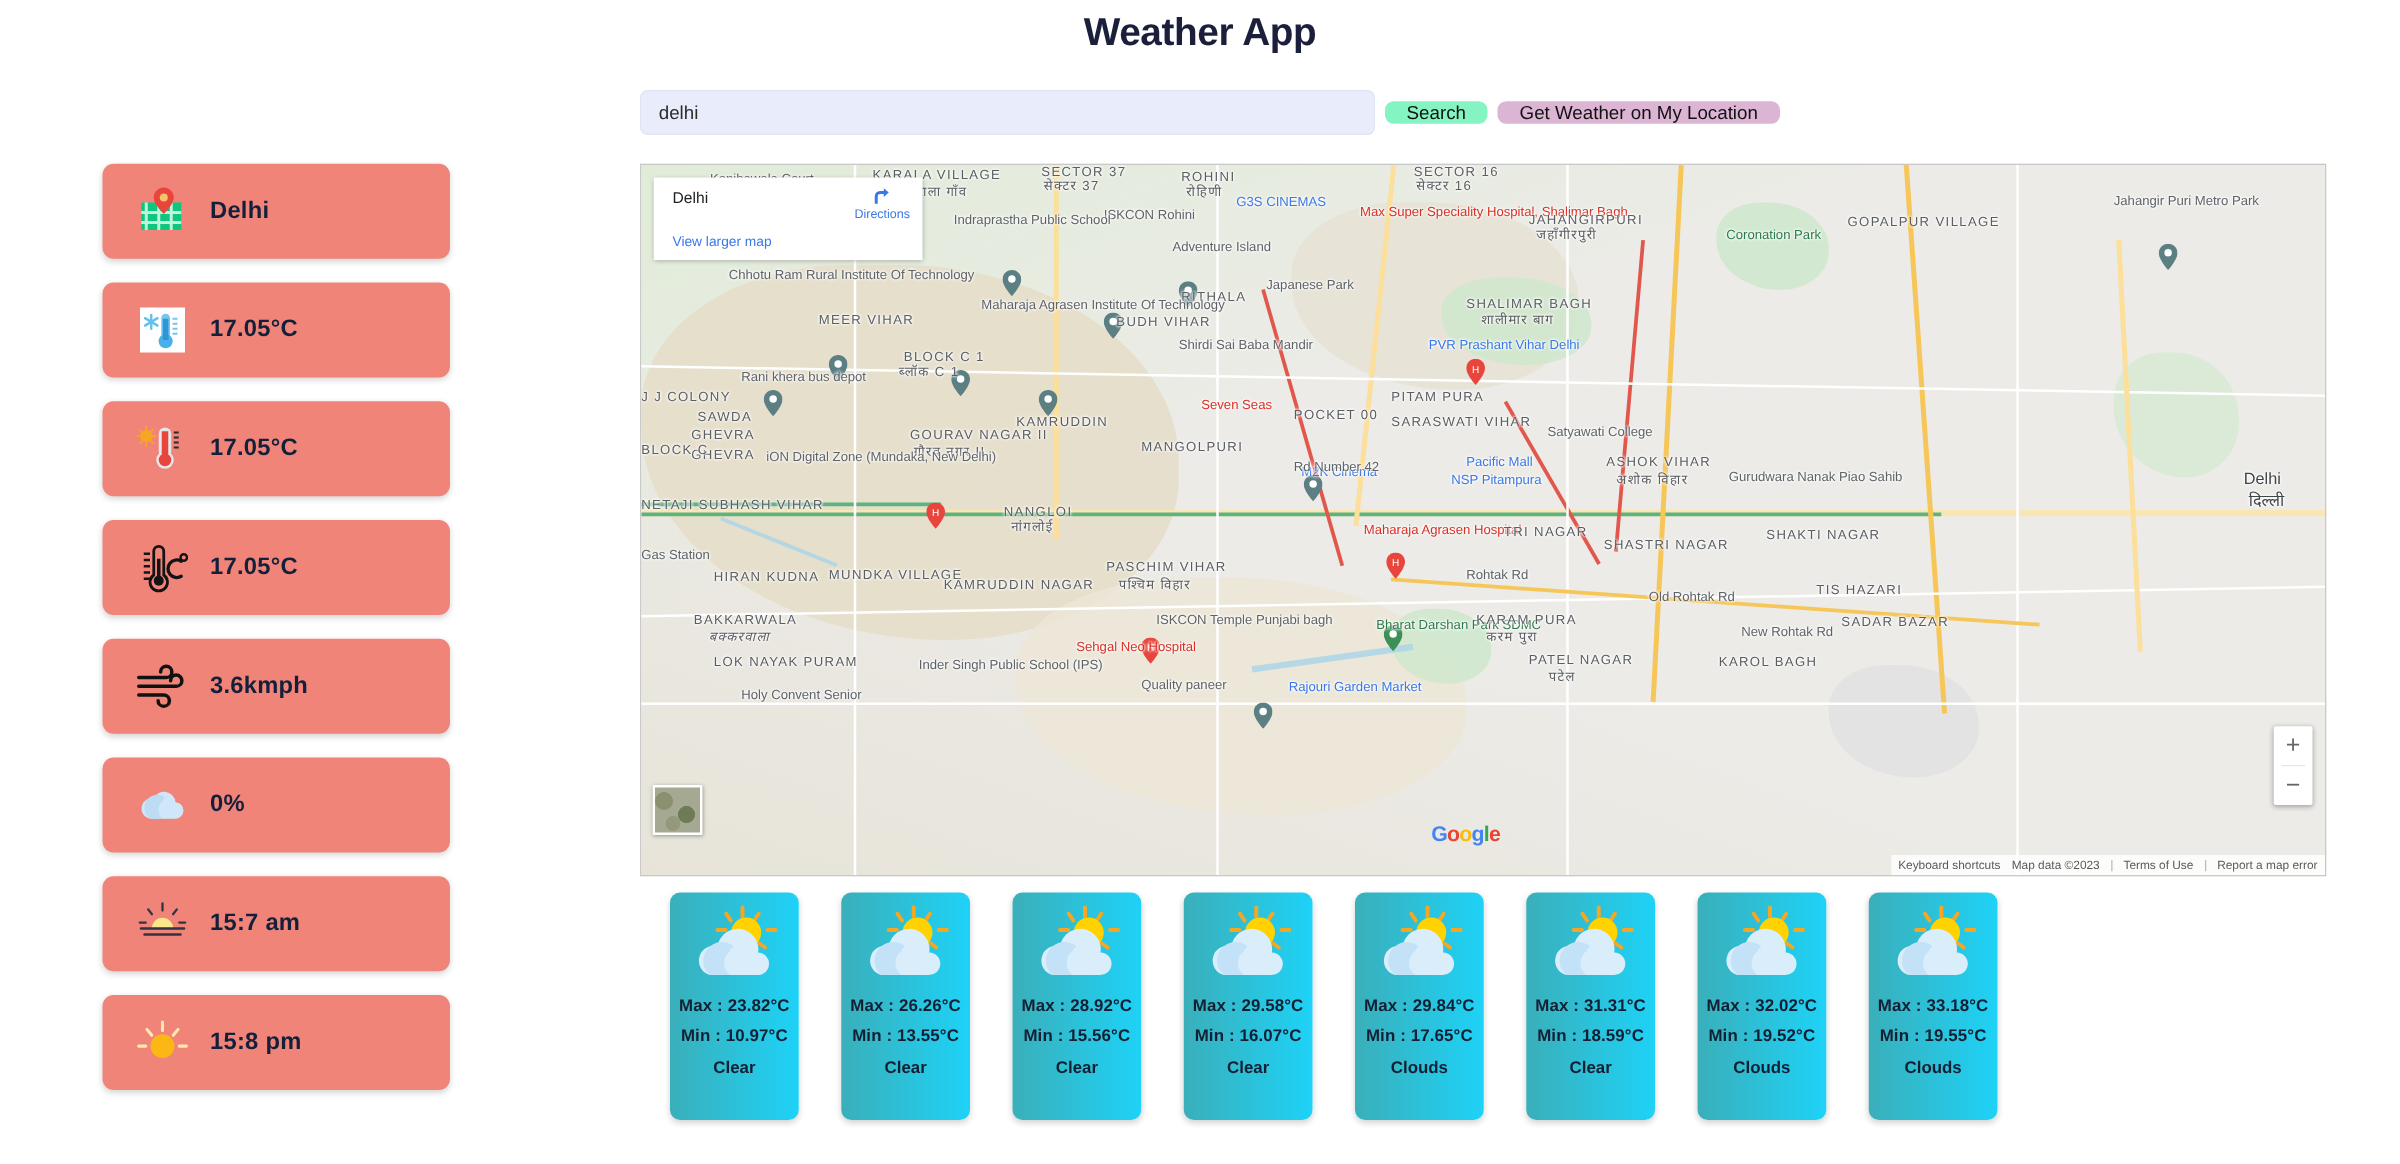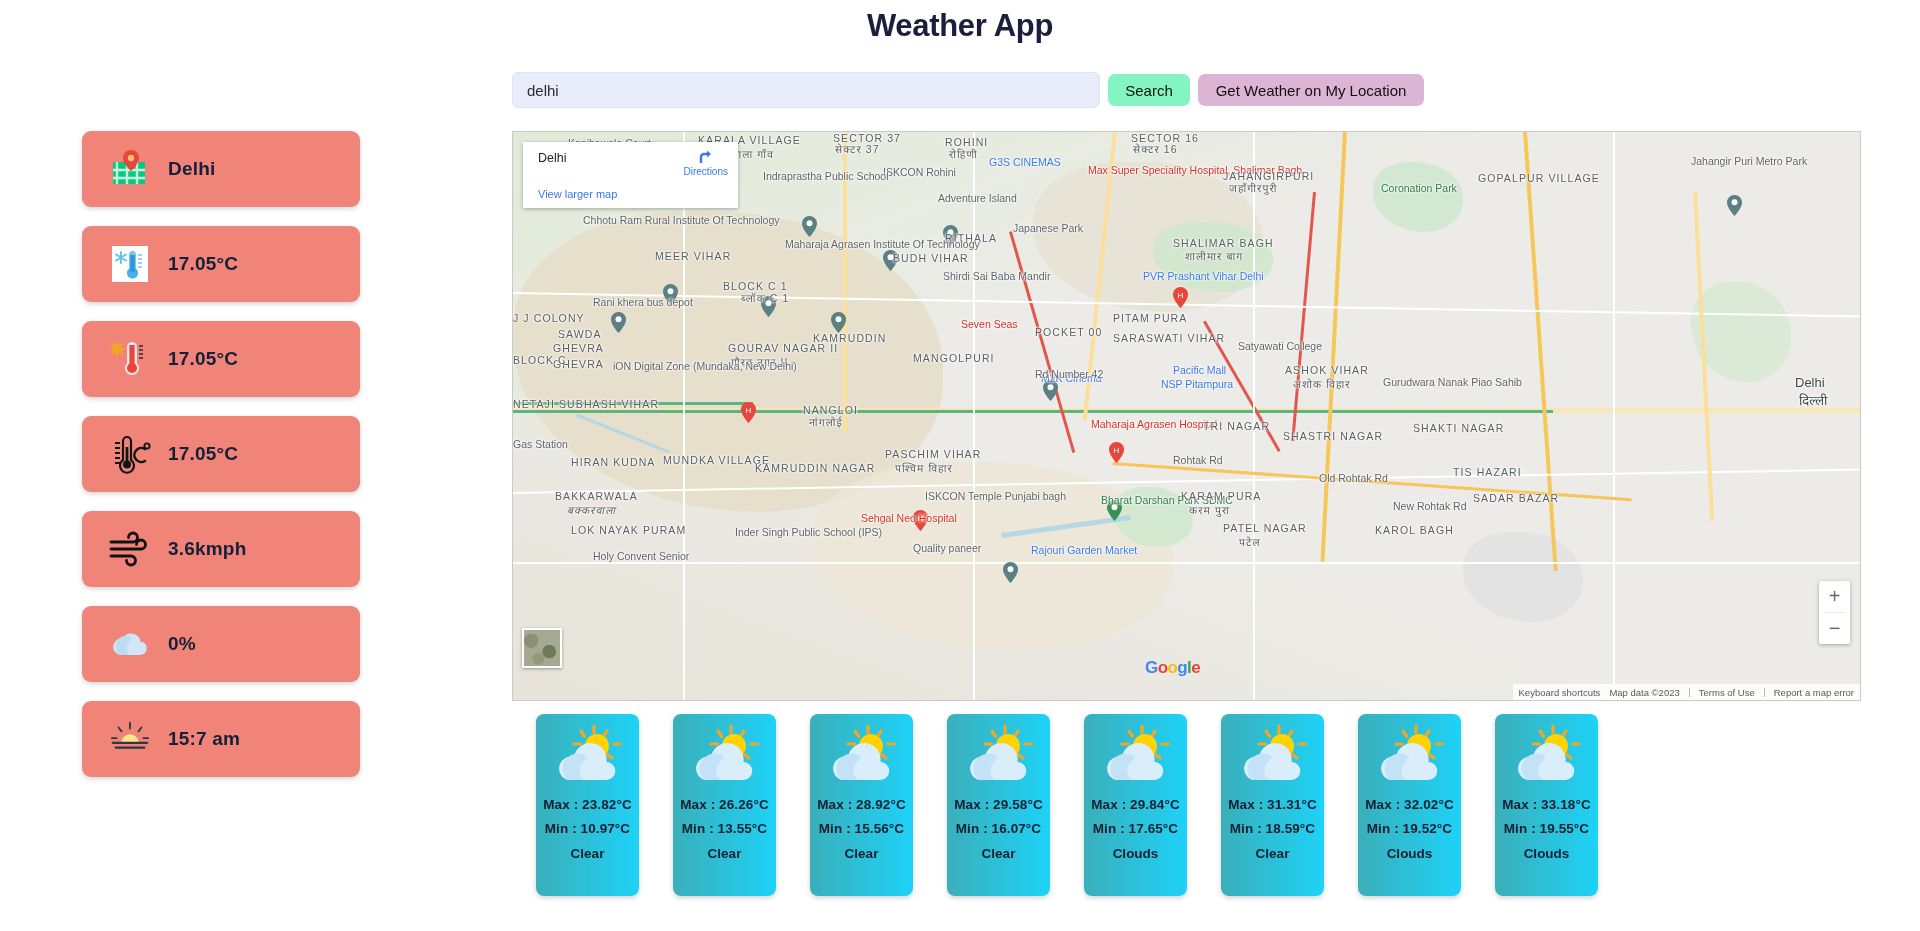--- a/index.html
+++ b/index.html
@@ -37,21 +37,21 @@
     background: #e8ecfb;
     border: 1px solid #dfe4f5;
     border-radius: 6px;
     padding: 0 14px;
     font-size: 15px;
     color: #2c2c2c;
     font-family: "Liberation Sans", sans-serif;
     outline: none;
   }
   .btn {
-    height: 32px;
+    height: 18px;
     border: none;
     border-radius: 7px;
     font-size: 15px;
     color: #111;
     cursor: pointer;
     font-family: "Liberation Sans", sans-serif;
     padding: 0 16px;
     white-space: nowrap;
   }
   .btn-search { background: #84f5c2; min-width: 82px; }
@@ -368,20 +368,29 @@
       <div class="info-icon">
         <svg width="46" height="42" viewBox="0 0 46 42">
           <path d="M23 16a9 9 0 0 1 9 9H14a9 9 0 0 1 9-9z" fill="#fbe58d"></path>
           <path d="M23 4v6 M11 9l3.2 4 M35 9l-3.2 4 M4 20h5 M37 20h5" stroke="#2f3542" stroke-width="1.9" stroke-linecap="round"></path>
           <path d="M5 25h36 M8 30h30" stroke="#2f3542" stroke-width="2.2" stroke-linecap="round"></path>
         </svg>
       </div>
       <div class="info-value">15:7 am</div>
     </div>
 
+    <div class="info-card">
+      <div class="info-icon">
+        <svg width="46" height="42" viewBox="0 0 46 42">
+          <circle cx="23" cy="24" r="10" fill="#fbb713"></circle>
+          <path d="M23 4v7 M10 10l4 5 M36 10l-4 5 M3 24h6 M37 24h6" stroke="#fde9a9" stroke-width="2.6" stroke-linecap="round"></path>
+        </svg>
+      </div>
+      <div class="info-value">15:8 pm</div>
+    </div>
 
   </div>
 
   <div class="map-wrap">
     <div class="map-canvas">
       <div class="map-bg"></div>
 
       <div class="landpatch" style="left:0;top:80px;width:430px;height:300px;background:#e5ddc8;"></div>
       <div class="landpatch" style="left:300px;top:330px;width:360px;height:190px;background:#ece6d6;"></div>
       <div class="landpatch" style="left:520px;top:30px;width:230px;height:150px;background:#e6e2d4;"></div>
@@ -530,21 +539,21 @@
           <div class="maplabel caps" style="left: 672px; top: 118px;">शालीमार बाग</div>
           <div class="maplabel " style="left: 75px; top: 62px;">BM Bharti Model School</div>
           <div class="maplabel " style="left: 70px; top: 82px;">Chhotu Ram Rural Institute Of Technology</div>
           <div class="maplabel caps" style="left: 142px; top: 118px;">MEER VIHAR</div>
           <div class="maplabel caps" style="left: 432px; top: 100px;">RITHALA</div>
           <div class="maplabel caps" style="left: 380px; top: 120px;">BUDH VIHAR</div>
           <div class="maplabel " style="left: 272px; top: 106px;">Maharaja Agrasen Institute Of Technology</div>
           <div class="maplabel " style="left: 430px; top: 138px;">Shirdi Sai Baba Mandir</div>
           <div class="maplabel blue" style="left: 630px; top: 138px;">PVR Prashant Vihar Delhi</div>
           <div class="maplabel caps" style="left: 210px; top: 148px;">BLOCK C 1</div>
-          <div class="maplabel caps" style="left: 228px; top: 160px; text-align: center;">ब्लॉक C 1</div>
+          <div class="maplabel caps" style="left: 206px; top: 160px; text-align: center;">ब्लॉक C 1</div>
           <div class="maplabel " style="left: 80px; top: 164px;">Rani khera bus depot</div>
           <div class="maplabel caps" style="left: 0px; top: 180px;">J J COLONY</div>
           <div class="maplabel caps" style="left: 45px; top: 196px;">SAWDA</div>
           <div class="maplabel caps" style="left: 40px; top: 226px;">GHEVRA</div>
           <div class="maplabel caps" style="left: 300px; top: 200px;">KAMRUDDIN</div>
           <div class="maplabel caps" style="left: 215px; top: 210px;">GOURAV NAGAR II</div>
           <div class="maplabel caps" style="left: 218px; top: 224px;">गौरव नगर II</div>
           <div class="maplabel red" style="left: 448px; top: 186px;">Seven Seas</div>
           <div class="maplabel caps" style="left: 600px; top: 200px;">SARASWATI VIHAR</div>
           <div class="maplabel caps" style="left: 600px; top: 180px;">PITAM PURA</div>

